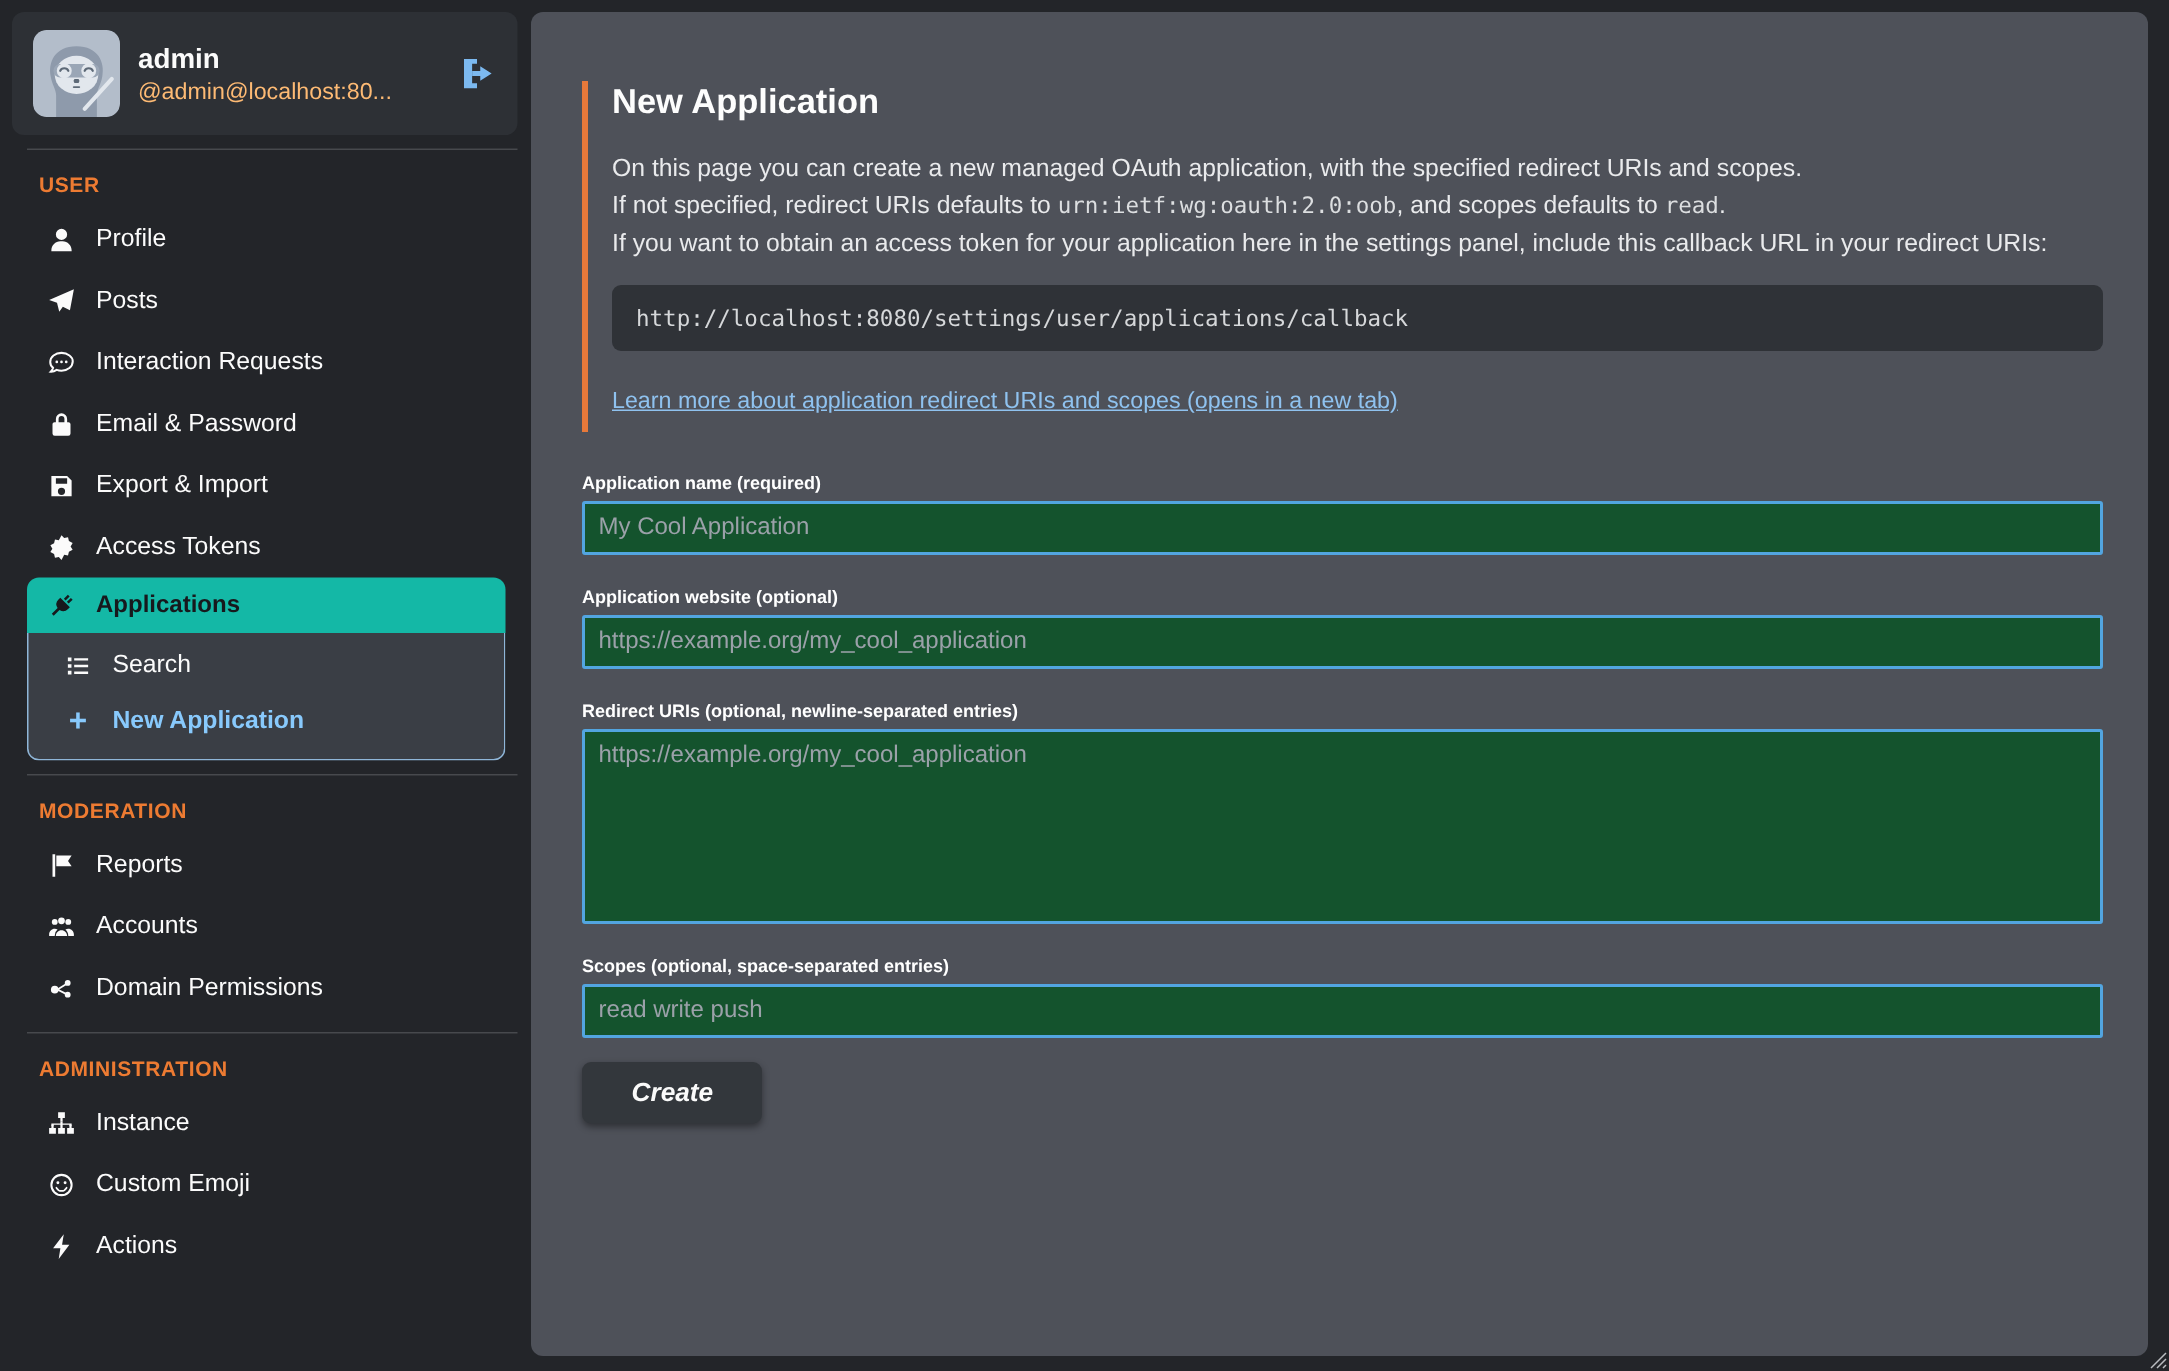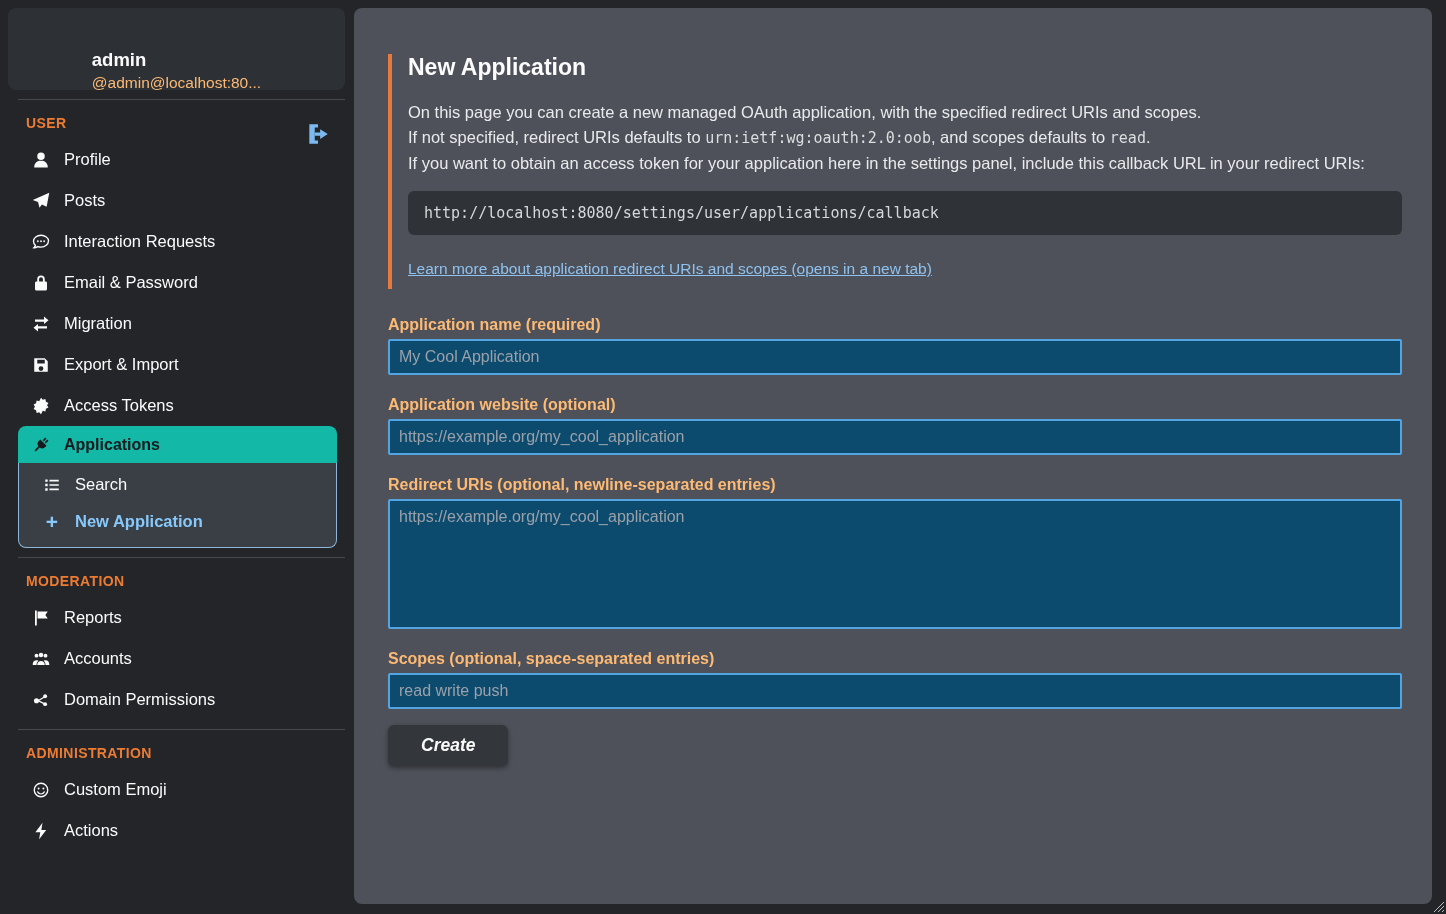--- a/index.html
+++ b/index.html
@@ -7,21 +7,21 @@
   body {
     width:1446px; height:914px; overflow:hidden;
     background:#232529; color:#fbfbfb;
     font-family:"Liberation Sans", sans-serif;
     display:flex; position:relative;
   }
   
   .sidebar { width:354px; min-width:354px; padding:8px 9px 0 8px; overflow:hidden; }
   .user-card {
     background:#2d3035; border-radius:8px; padding:12px 14px;
-    display:flex; align-items:center; gap:29px; height:82px;flex-direction:column;
+    display:flex; align-items:center; gap:12px; height:82px;
   }
   .avatar { width:58px; height:58px; border-radius:8px; display:block; }
   .user-names { display:flex; flex-direction:column; gap:3px; min-width:0; }
   .user-name { font-size:18.5px; font-weight:bold; }
   .user-handle { font-size:15.5px; color:#fdba74; white-space:nowrap; overflow:hidden; max-width:185px; }
   .logout { margin-left:auto; color:#7cb9f0; width:26px; height:26px; cursor:pointer; flex:none; }
   .divider { border-top:1px solid #47494d; margin:9px 0 0 10px; }
   .section-heading {
     color:#ed7b32; font-size:14px; font-weight:bold; letter-spacing:.4px;
     margin:15px 0 8px 18px;
@@ -62,23 +62,23 @@
   .code-block {
     display:block; background:#2f3237; border-radius:6px;
     padding:13px 16px; margin-top:15px; color:#d6d8da; white-space:pre;
   }
   .learn-link {
     display:inline-block; margin-top:25px; margin-bottom:11px;
     color:#8fc2ef; font-size:15.5px; text-decoration:underline; cursor:pointer;
   }
   .form { margin-top:27px; }
   .field { margin-bottom:21px; }
-  .field label { display:block; font-size:16px; font-weight:bold; margin-bottom:5px; color:#fdba74; }
+  .field label { display:block; font-size:12px; font-weight:bold; margin-bottom:5px; color:#ffffff; }
   .field input, .field textarea {
-    width:100%; background:#0c4a6e; border:2px solid #52a5e0; border-radius:2px;
+    width:100%; background:#14532d; border:2px solid #52a5e0; border-radius:2px;
     color:#e9eaec; font-size:16px; font-family:"Liberation Sans",sans-serif;
     padding:7px 9px; outline:none; display:block;
   }
   .field input { height:36px; }
   .field textarea { height:130px; resize:none; }
   .field input::placeholder, .field textarea::placeholder { color:#9ba1a9; opacity:1; }
   .create-btn {
     margin-top:16px; background:#33373c; color:#fafafa; font-weight:bold;
     font-size:17.5px; font-family:"Liberation Sans",sans-serif;
     padding:10px 33px; border:none; border-radius:6px; cursor:pointer;
@@ -152,28 +152,20 @@
 
   <div class="nav-item">
     <span class="nav-icon">
       <svg viewBox="0 0 24 24">
           <path fill-rule="evenodd" d="M7 10V7a5 5 0 0 1 10 0v3h1.2c.9 0 1.8.8 1.8 1.8V20a2 2 0 0 1-2 2H6a2 2 0 0 1-2-2v-8.2C4 10.8 4.9 10 5.8 10H7zm2.4 0h5.2V7a2.6 2.6 0 0 0-5.2 0v3z"></path>
         </svg>
     </span>
     <span class="nav-label">Email &amp; Password</span>
   </div>
 
-  <div class="nav-item">
-    <span class="nav-icon">
-      <svg viewBox="0 0 24 24">
-          <path d="M16 2l6 5-6 5V9H4V6h12V2zM8 12v3h12v3H8v4l-6-5 6-5z"></path>
-        </svg>
-    </span>
-    <span class="nav-label">Migration</span>
-  </div>
 
   <div class="nav-item">
     <span class="nav-icon">
       <svg viewBox="0 0 24 24">
           <path fill-rule="evenodd" d="M3 3h14l4 4v14H3V3zm4 2v5h10V5H7zm5 8.5a3.2 3.2 0 1 0 0 6.4 3.2 3.2 0 0 0 0-6.4z"></path>
         </svg>
     </span>
     <span class="nav-label">Export &amp; Import</span>
   </div>
 
@@ -245,20 +237,29 @@
           <circle cx="17.5" cy="7" r="2.6"></circle>
           <circle cx="17.5" cy="17.5" r="2.6"></circle>
         </svg>
     </span>
     <span class="nav-label">Domain Permissions</span>
   </div>
 
   <div class="divider"></div>
   <div class="section-heading">ADMINISTRATION</div>
 
+  <div class="nav-item">
+    <span class="nav-icon">
+      <svg viewBox="0 0 24 24">
+          <path d="M9 2h6v5H9V2zM11 7h2v3h-2V7zM3 12h18v2h-2v-1H5v1H3v-2z"></path>
+          <path d="M11 10h2v3h-2v-3zM1 16h6v5H1v-5zm8 0h6v5H9v-5zm8 0h6v5h-6v-5zM3 13h2v4H3v-4zm16 0h2v4h-2v-4zm-8 0h2v4h-2v-4z"></path>
+        </svg>
+    </span>
+    <span class="nav-label">Instance</span>
+  </div>
 
   <div class="nav-item">
     <span class="nav-icon">
       <svg viewBox="0 0 24 24">
           <circle cx="12" cy="12" r="9" fill="none" stroke="currentColor" stroke-width="1.8"></circle>
           <circle cx="8.8" cy="10" r="1.3"></circle>
           <circle cx="15.2" cy="10" r="1.3"></circle>
           <path d="M7.5 14.5c1 1.8 2.6 2.8 4.5 2.8s3.5-1 4.5-2.8" fill="none" stroke="currentColor" stroke-width="1.6" stroke-linecap="round"></path>
         </svg>
     </span>

